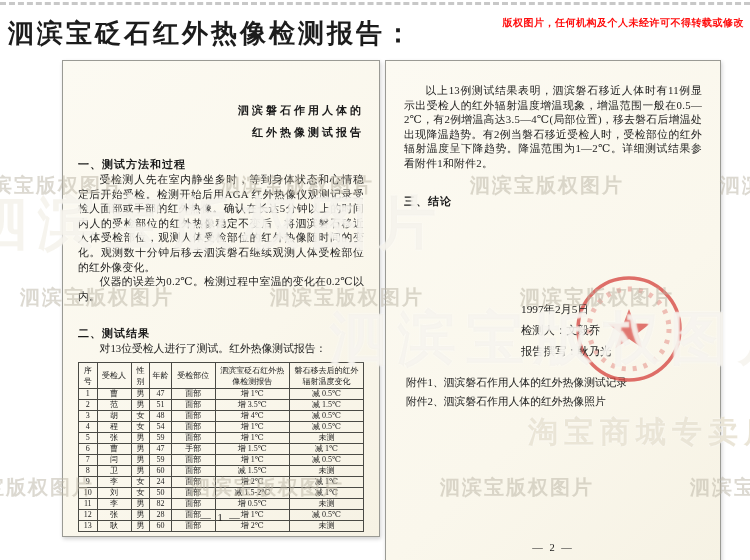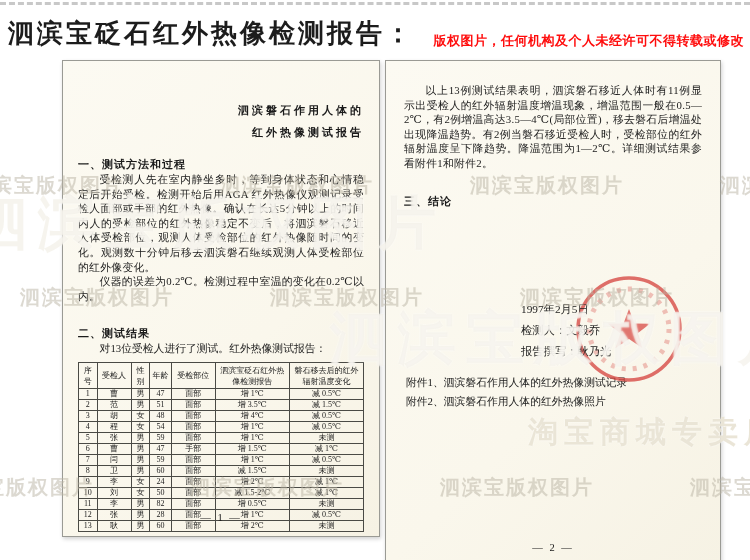--- a/index.html
+++ b/index.html
@@ -17,21 +17,21 @@
     border-top: 3px dashed #c8c8c8;
   }
   
   .hdr-title {
     position: absolute; top: 16px; left: 8px;
     font-family: "Liberation Sans", "DejaVu Sans", sans-serif;
     font-size: 26px; font-weight: bold; letter-spacing: 3px; color: #1c1c1c;
   }
   .hdr-copy {
     position: absolute; top: 16px; right: 6px;
-    font-size: 13px; font-weight: 600; color: #ff0d0d; letter-spacing: 0.5px; margin-top: 16px;
+    font-size: 10px; font-weight: 600; color: #ff0d0d; letter-spacing: 0.5px;
   }
   
   .wm-layer { position: absolute; inset: 0; pointer-events: none; z-index: 5; text-align: center; }
   .wm-row {
     position: absolute; left: -40px; width: 900px;
     display: flex; gap: 96px; white-space: nowrap;
     font-family: "Liberation Sans", "DejaVu Sans", sans-serif;
     font-size: 20px; font-weight: bold; letter-spacing: 2px;
     color: rgba(186, 180, 164, 0.50);
   }

